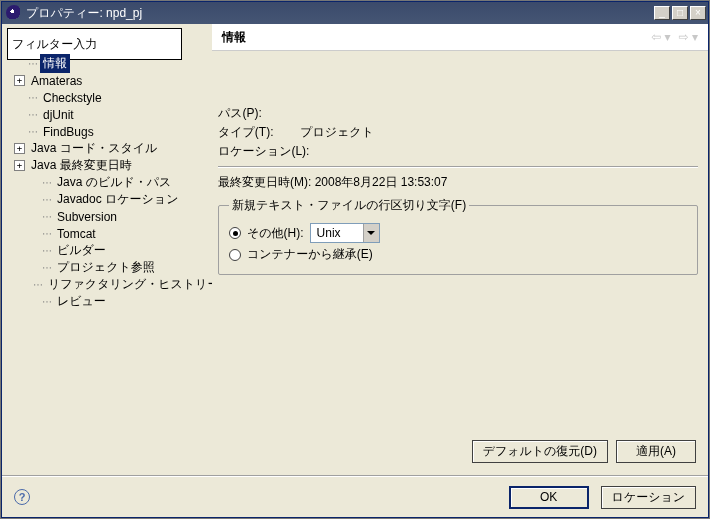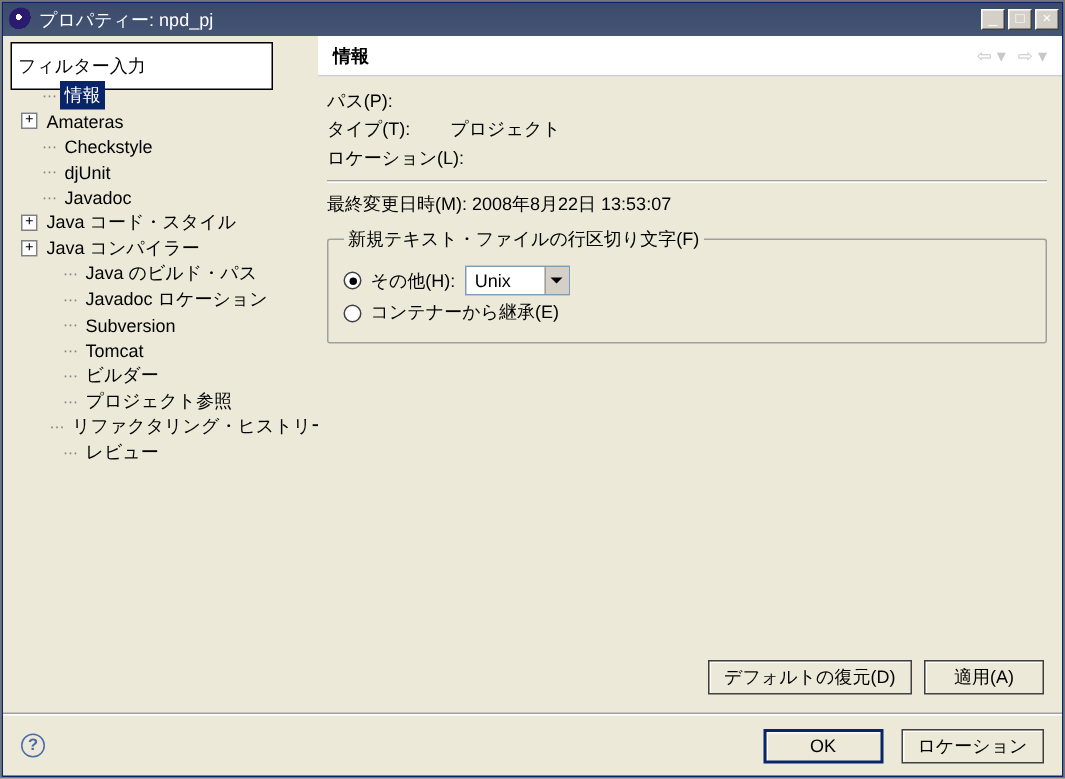--- a/index.html
+++ b/index.html
@@ -18,21 +18,21 @@
   .mainrow { display: flex; flex: 1; min-height: 0; }
   .tree-pane { width: 210px; padding: 4px 2px 0 6px; overflow: hidden; }
   .tree { list-style:none; margin:0; padding:0; }
   .tree li { display:flex; align-items:center; height:17px; padding-left: 6px; }
   .tree li.indent { padding-left: 20px; }
   .tree .expander { width:11px; height:11px; border:1px solid #808080; background:#fff; font-size:9px; line-height:9px; text-align:center; margin-right:3px; font-family: monospace; }
   .tree .expander.none { visibility:hidden; }
   .tree .dotline { color:#808080; margin-right:2px; font-size:10px; }
   .tree .label { white-space:nowrap; padding: 1px 3px; }
   .tree .label.sel { background:#0A246A; color:#fff; }
-  .content { flex:1; padding: 6px 10px 6px 6px; display:flex; flex-direction:column; }
+  .content { flex:1; padding: 6px 10px 6px 6px; display:flex; flex-direction:column;margin-top:46px; }
   .content-inner { flex:1; position:relative; }
   .row { margin: 2px 0; }
   .hr { border-top:1px solid #A0A0A0; border-bottom:1px solid #fff; margin:6px 0; }
   fieldset { border:1px solid #A0A0A0; border-radius:2px; padding: 6px 10px 8px 10px; margin:6px 0 0 0; }
   legend { padding: 0 3px; }
   .radio-row { display:flex; align-items:center; margin:3px 0; }
   .radio { width:12px; height:12px; border:1px solid #404040; border-radius:50%; background:#fff; margin-right:6px; display:flex; align-items:center; justify-content:center; }
   .radio.checked::after { content:""; width:5px; height:5px; border-radius:50%; background:#000; }
   .combo { display:inline-flex; align-items:center; height:20px; border:1px solid #7F9DB9; background:#fff; margin-left:6px; }
   .combo .val { padding: 0 6px; min-width:52px; }
@@ -90,29 +90,29 @@
             <span class="label">Checkstyle</span>
           </li>
           <li>
             <span class="expander none"></span>
             <span class="dotline">⋯</span>
             <span class="label">djUnit</span>
           </li>
           <li>
             <span class="expander none"></span>
             <span class="dotline">⋯</span>
-            <span class="label">Javadoc</span>
+            <span class="label">FindBugs</span>
           </li>
           <li>
             <span class="expander ">+</span>
             <span class="label">Java コード・スタイル</span>
           </li>
           <li>
             <span class="expander ">+</span>
-            <span class="label">Java コンパイラー</span>
+            <span class="label">Java 最終変更日時</span>
           </li>
           <li class="indent">
             <span class="expander none"></span>
             <span class="dotline">⋯</span>
             <span class="label">Java のビルド・パス</span>
           </li>
           <li class="indent">
             <span class="expander none"></span>
             <span class="dotline">⋯</span>
             <span class="label">Javadoc ロケーション</span>

